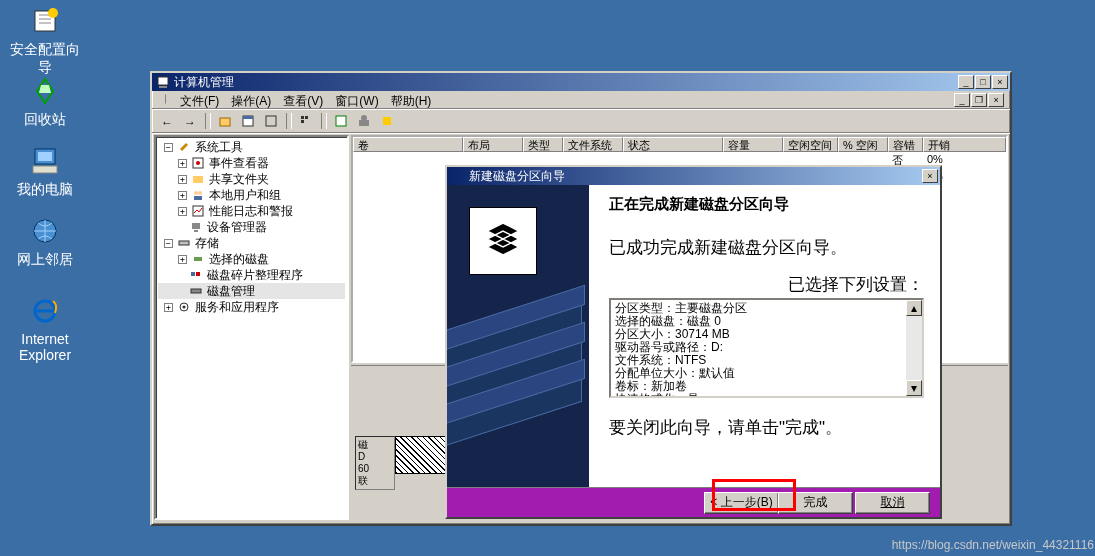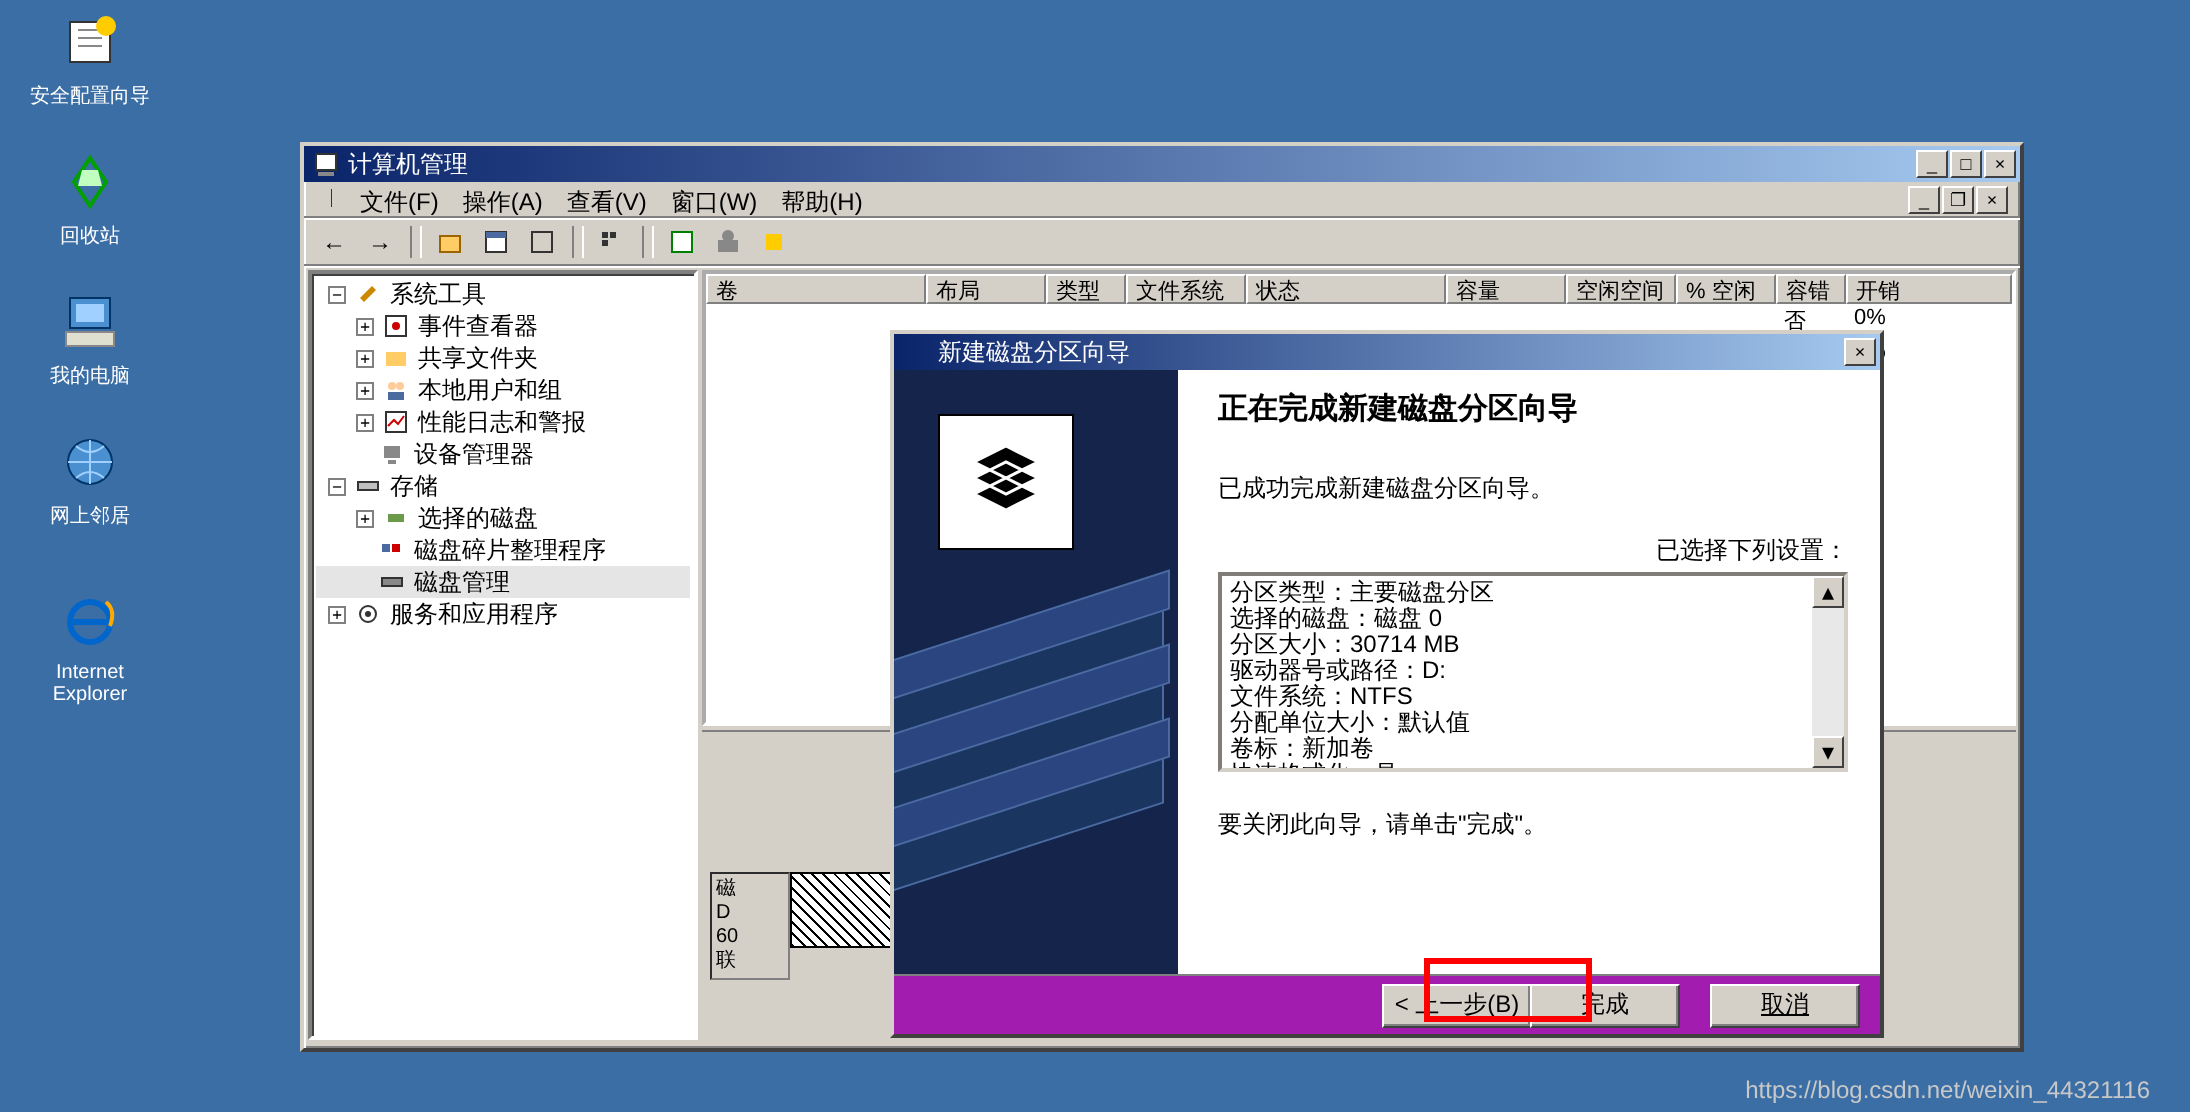--- a/index.html
+++ b/index.html
@@ -10,21 +10,21 @@
       font-size: 12px;
       position: relative;
       overflow: hidden;
     }
     
     .desktop-icon {
       position: absolute;
       width: 70px;
       text-align: center;
       color: #fff;
-      font-size: 10px;
+      font-size: 14px;
       cursor: pointer;
     }
     .desktop-icon .icon-box {
       width: 32px; height: 32px;
       margin: 0 auto 4px;
       display: flex; align-items: center; justify-content: center;
     }
     
     .mmc-window {
       position: absolute;
@@ -186,21 +186,21 @@
     .disk3d::before {
       content: '';
       position: absolute;
       left: 0; top: -18px;
       width: 150px; height: 18px;
       background: #2a4580;
       border: 1px solid #4a6aa0;
     }
     .wizard-right { flex: 1; padding: 10px 16px 4px 20px; background: #fff; }
     .wizard-title { font-size: 15px; font-weight: bold; margin-bottom: 22px;}
-    .wizard-text { font-size: 12px; margin-bottom: 14px;}
+    .wizard-text { font-size: 17px; margin-bottom: 14px;}
     .summary-box {
       border: 2px inset #d4d0c8;
       height: 100px;
       padding: 2px 4px;
       font-size: 12px;
       line-height: 13px;
       position: relative;
       background: #fff;
       overflow: hidden;
     }
@@ -227,21 +227,21 @@
       cursor: pointer;
     }
     .highlight-red {
       position: absolute;
       border: 3px solid #ff0000;
       pointer-events: none;
       z-index: 200;
     }
     .watermark {
       position: absolute;
-      right: 20px; bottom: 4px;
+      right: 1px; bottom: 4px;
       color: #c8c8c8;
       font-size: 12px;
       font-family: Arial;
     }
   </style>
 </head>
 <body>
 
 <div class="desktop-icon" style="left:10px;top:5px;">
   <div class="icon-box">
@@ -592,19 +592,19 @@
           <div class="scrollbar-track"></div>
           <div class="scrollbar-btn">▾</div>
         </div>
       </div>
       <div class="wizard-text" style="margin-top:18px;">要关闭此向导，请单击"完成"。</div>
     </div>
   </div>
   <div class="wizard-buttons">
     <button class="win-btn" style="margin-right:0;">&lt; 上一步(B)</button>
     <button class="win-btn" style="margin-left:-1px;">完成</button>
-    <button class="win-btn" style="margin-left:15px;text-decoration:underline;">取消</button>
+    <button class="win-btn" style="margin-left:2px;text-decoration:underline;">取消</button>
   </div>
 </div>
 
 <div class="highlight-red" style="left:712px;top:479px;width:84px;height:32px;"></div>
 
 <div class="watermark">https://blog.csdn.net/weixin_44321116</div>
 
 </body></html>

